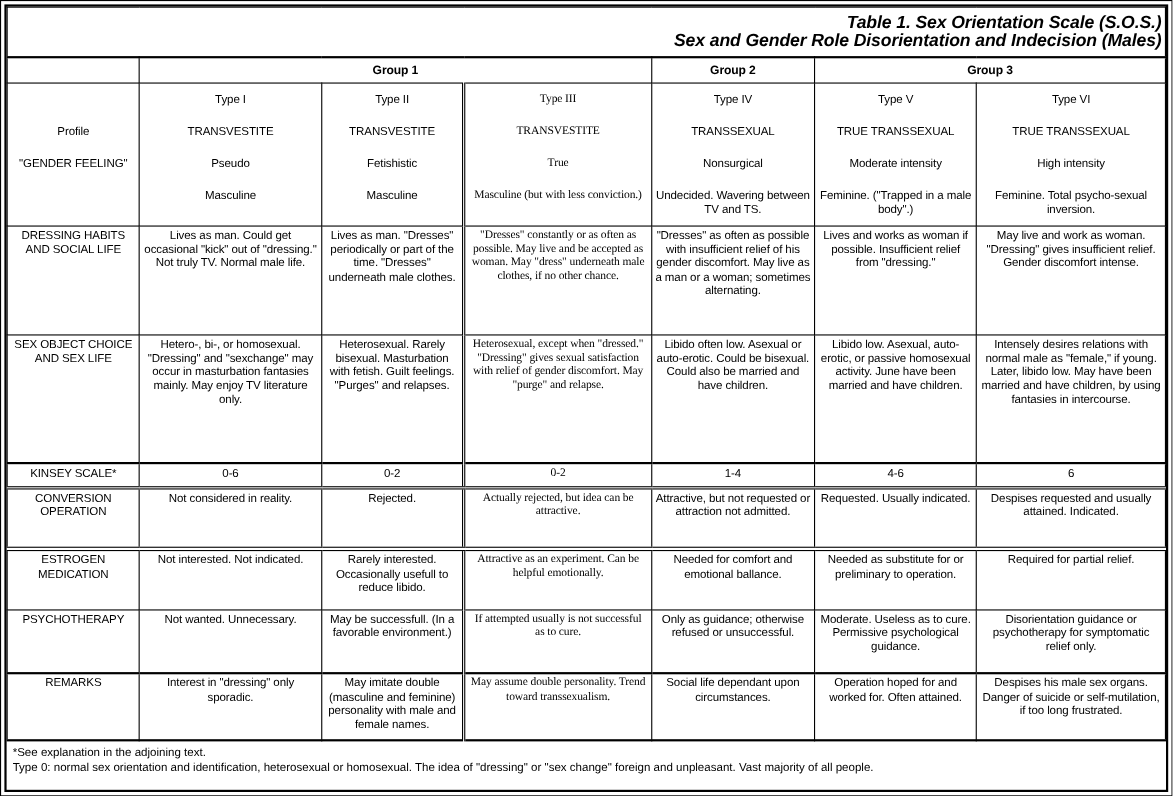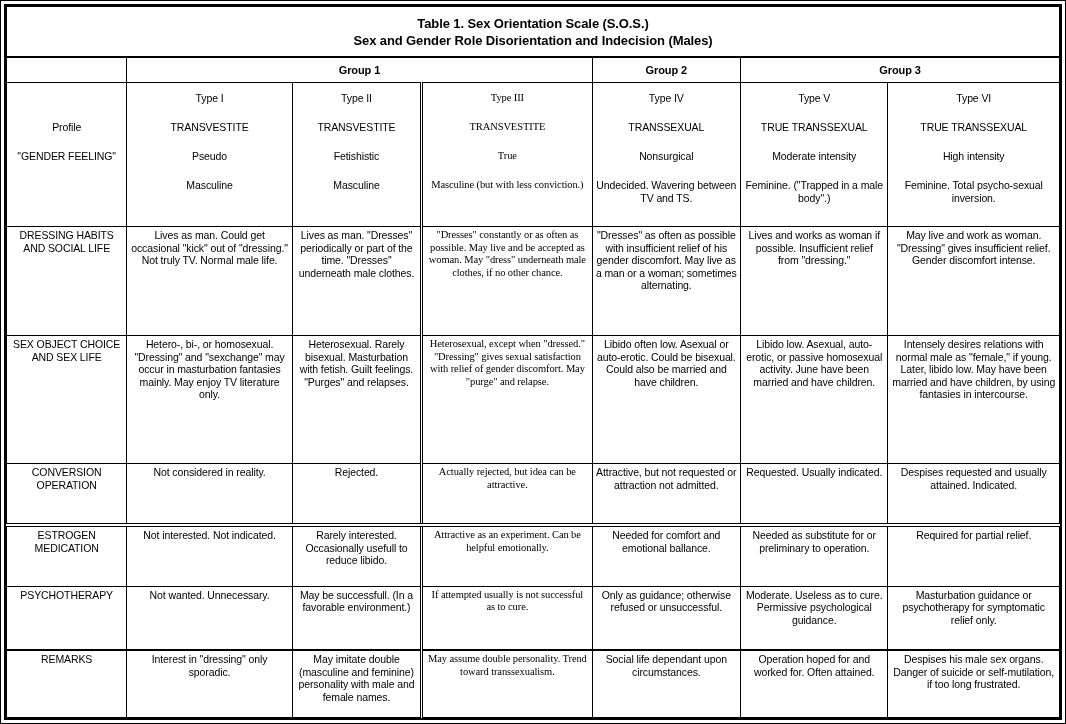--- a/index.html
+++ b/index.html
@@ -10,22 +10,22 @@
   }
   .frame{border:2px solid #000;width:100%;height:100%;box-sizing:border-box;}
   table{width:100%;height:100%;border-collapse:collapse;table-layout:fixed;}
   td{
     border:1px solid #000;vertical-align:top;text-align:center;
     font-size:10.5px;line-height:12.5px;padding:2px 3px;overflow:hidden;
     letter-spacing:-0.1px;
   }
   tr.r-title{height:45px;}
   .r-title td{
-    border-bottom:2px solid #000;font-size:13px;font-weight:bold;
-    line-height:17px;vertical-align:middle;
+    border-bottom:2px solid #000;font-size:16px;font-weight:bold;font-style:italic;
+    line-height:17px;vertical-align:middle;text-align:right;
   }
   tr.r-group{height:23px;}
   .r-group td{font-weight:bold;font-size:11px;vertical-align:middle;line-height:12px;}
   tr.r-profile{height:115px;}
   .pcell{padding-top:9px;}
   .pline{height:29px;overflow:visible;}
   tr.r-dressing{height:97px;}
   tr.r-sexobj{height:114px;}
   tr.r-kinsey{height:22px;}
   .r-kinsey td{border-top:2px solid #000;border-bottom:3px double #000;vertical-align:middle;}
@@ -131,20 +131,29 @@
       <tr class="r-sexobj">
         <td class="lbl">SEX OBJECT CHOICE AND SEX LIFE</td>
         <td>Hetero-, bi-, or homosexual. "Dressing" and "sexchange" may occur in masturbation fantasies mainly. May enjoy TV literature only.</td>
         <td>Heterosexual. Rarely bisexual. Masturbation with fetish. Guilt feelings. "Purges" and relapses.</td>
         <td class="dbl">Heterosexual, except when "dressed." "Dressing" gives sexual satisfaction with relief of gender discomfort. May "purge" and relapse.</td>
         <td>Libido often low. Asexual or auto-erotic. Could be bisexual. Could also be married and have children.</td>
         <td>Libido low. Asexual, auto-erotic, or passive homosexual activity. June have been married and have children.</td>
         <td>Intensely desires relations with normal male as "female," if young. Later, libido low. May have been married and have children, by using fantasies in intercourse.</td>
       </tr>
 
+      <tr class="r-kinsey">
+        <td class="lbl">KINSEY SCALE*</td>
+        <td>0-6</td>
+        <td>0-2</td>
+        <td class="dbl">0-2</td>
+        <td>1-4</td>
+        <td>4-6</td>
+        <td>6</td>
+      </tr>
 
       <tr class="r-conversion">
         <td class="lbl">CONVERSION OPERATION</td>
         <td>Not considered in reality.</td>
         <td>Rejected.</td>
         <td class="dbl">Actually rejected, but idea can be attractive.</td>
         <td>Attractive, but not requested or attraction not admitted.</td>
         <td>Requested. Usually indicated.</td>
         <td>Despises requested and usually attained. Indicated.</td>
       </tr>
@@ -159,30 +168,36 @@
         <td>Required for partial relief.</td>
       </tr>
 
       <tr class="r-psycho">
         <td class="lbl">PSYCHOTHERAPY</td>
         <td>Not wanted. Unnecessary.</td>
         <td>May be successfull. (In a favorable environment.)</td>
         <td class="dbl">If attempted usually is not successful as to cure.</td>
         <td>Only as guidance; otherwise refused or unsuccessful.</td>
         <td>Moderate. Useless as to cure. Permissive psychological guidance.</td>
-        <td>Masturbation guidance or psychotherapy for symptomatic relief only.</td>
+        <td>Disorientation guidance or psychotherapy for symptomatic relief only.</td>
       </tr>
 
       <tr class="r-remarks">
         <td class="lbl">REMARKS</td>
         <td>Interest in "dressing" only sporadic.</td>
         <td>May imitate double (masculine and feminine) personality with male and female names.</td>
         <td class="dbl">May assume double personality. Trend toward transsexualism.</td>
         <td>Social life dependant upon circumstances.</td>
         <td>Operation hoped for and worked for. Often attained.</td>
         <td>Despises his male sex organs. Danger of suicide or self-mutilation, if too long frustrated.</td>
       </tr>
 
+      <tr class="r-foot">
+        <td colspan="7">
+          <div>*See explanation in the adjoining text.</div>
+          <div>Type 0: normal sex orientation and identification, heterosexual or homosexual. The idea of "dressing" or "sex change" foreign and unpleasant. Vast majority of all people.</div>
+        </td>
+      </tr>
 
     </tbody>
       </table>
   </div>
 </div>
 
 </body></html>

